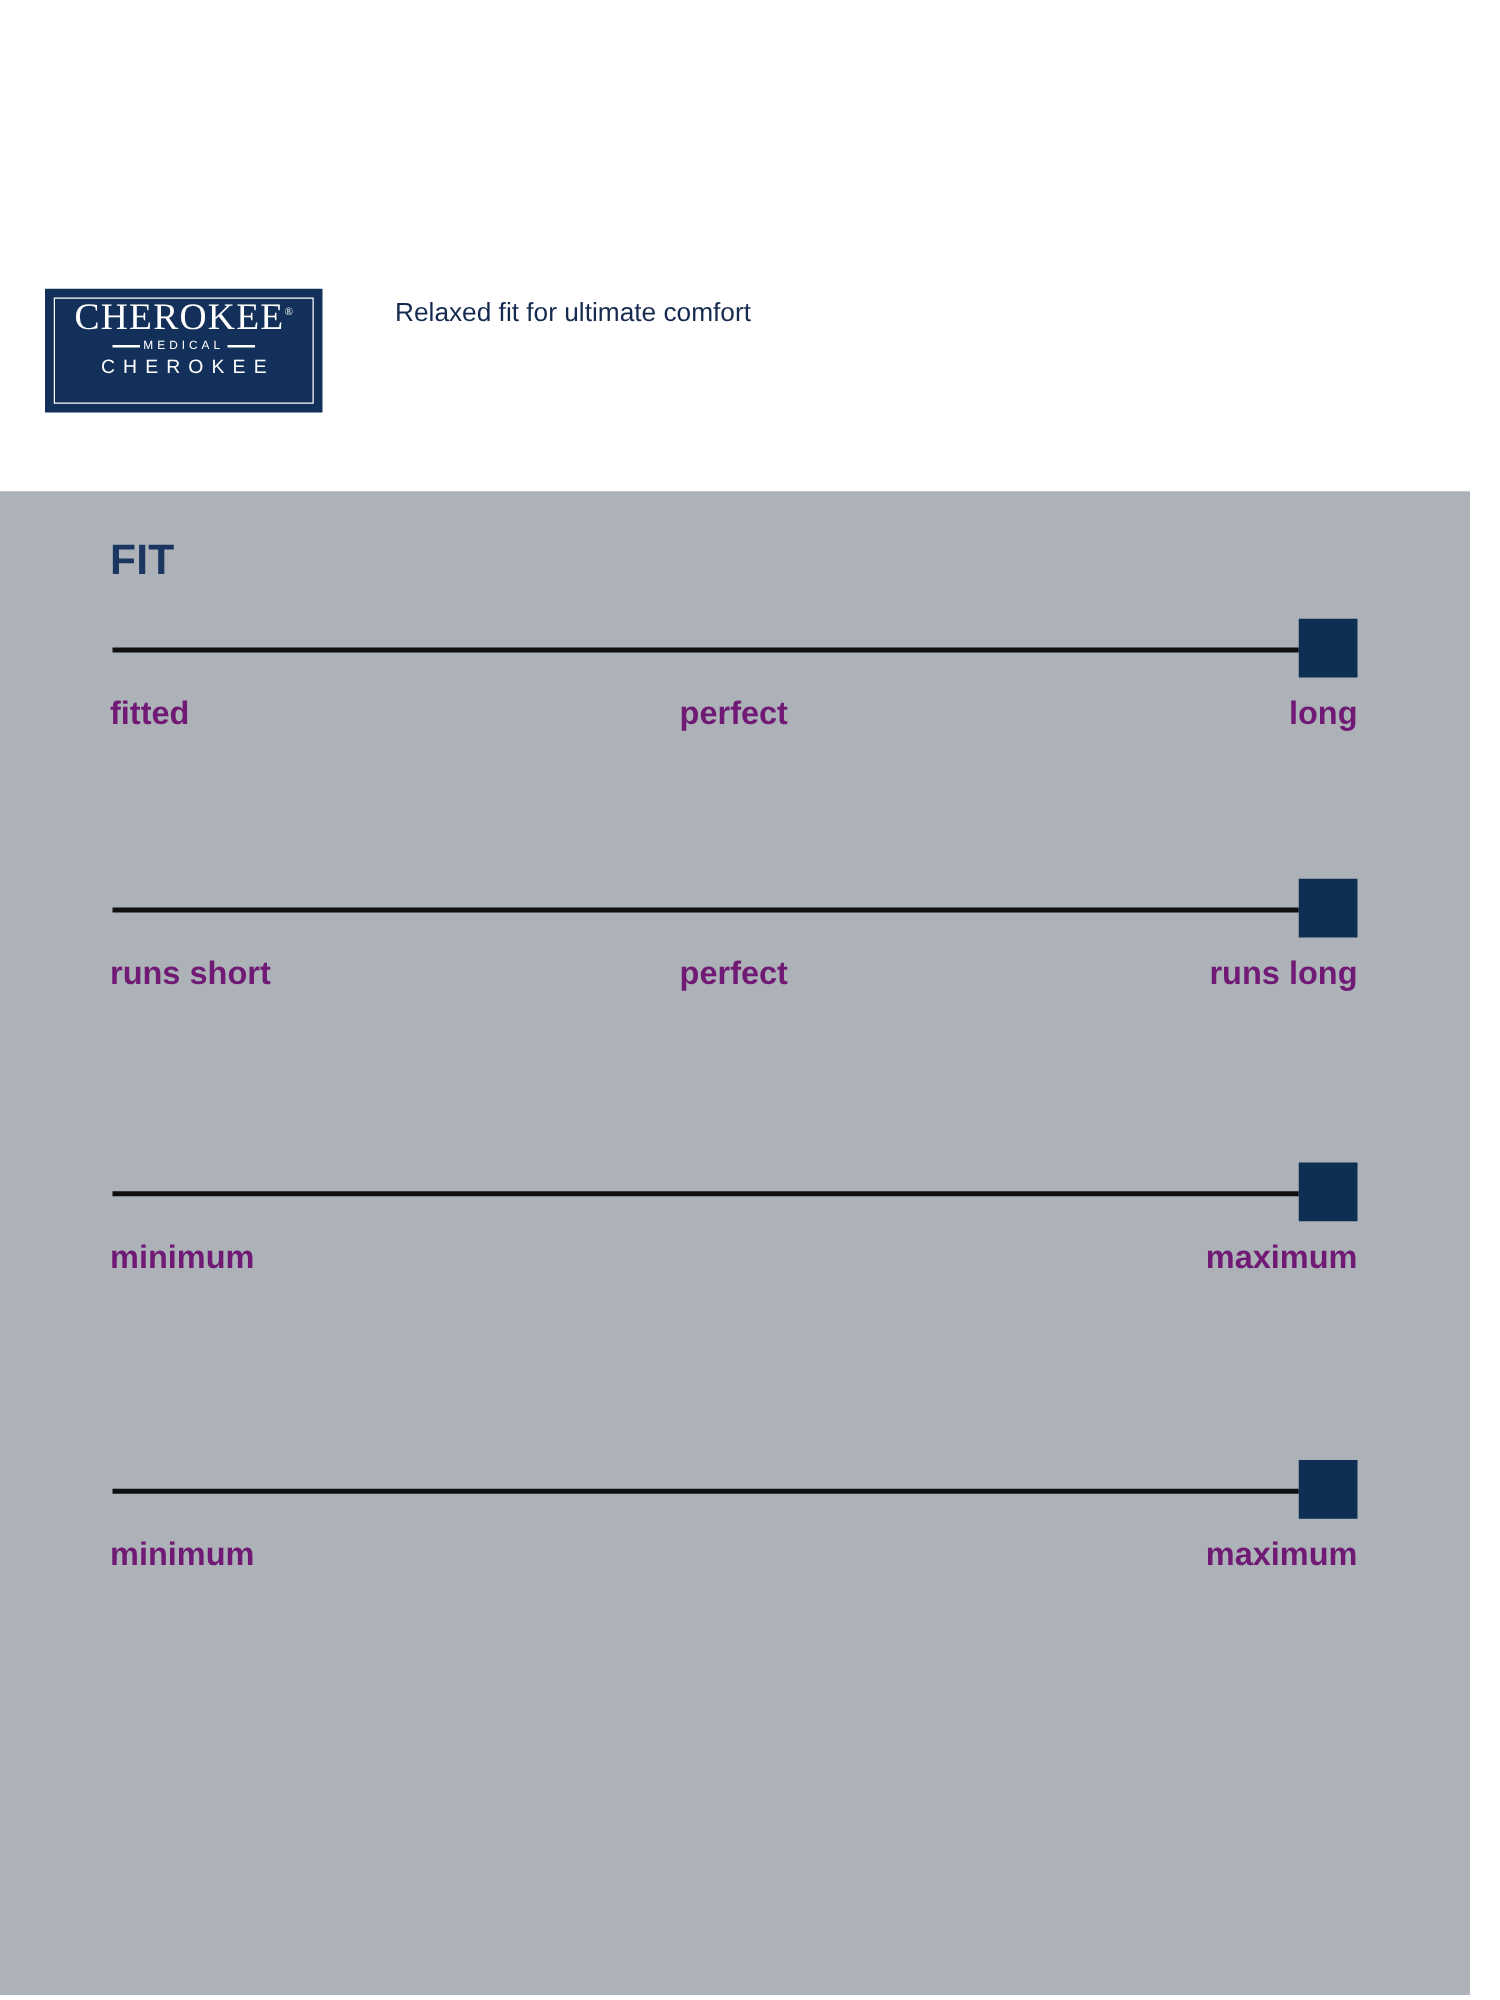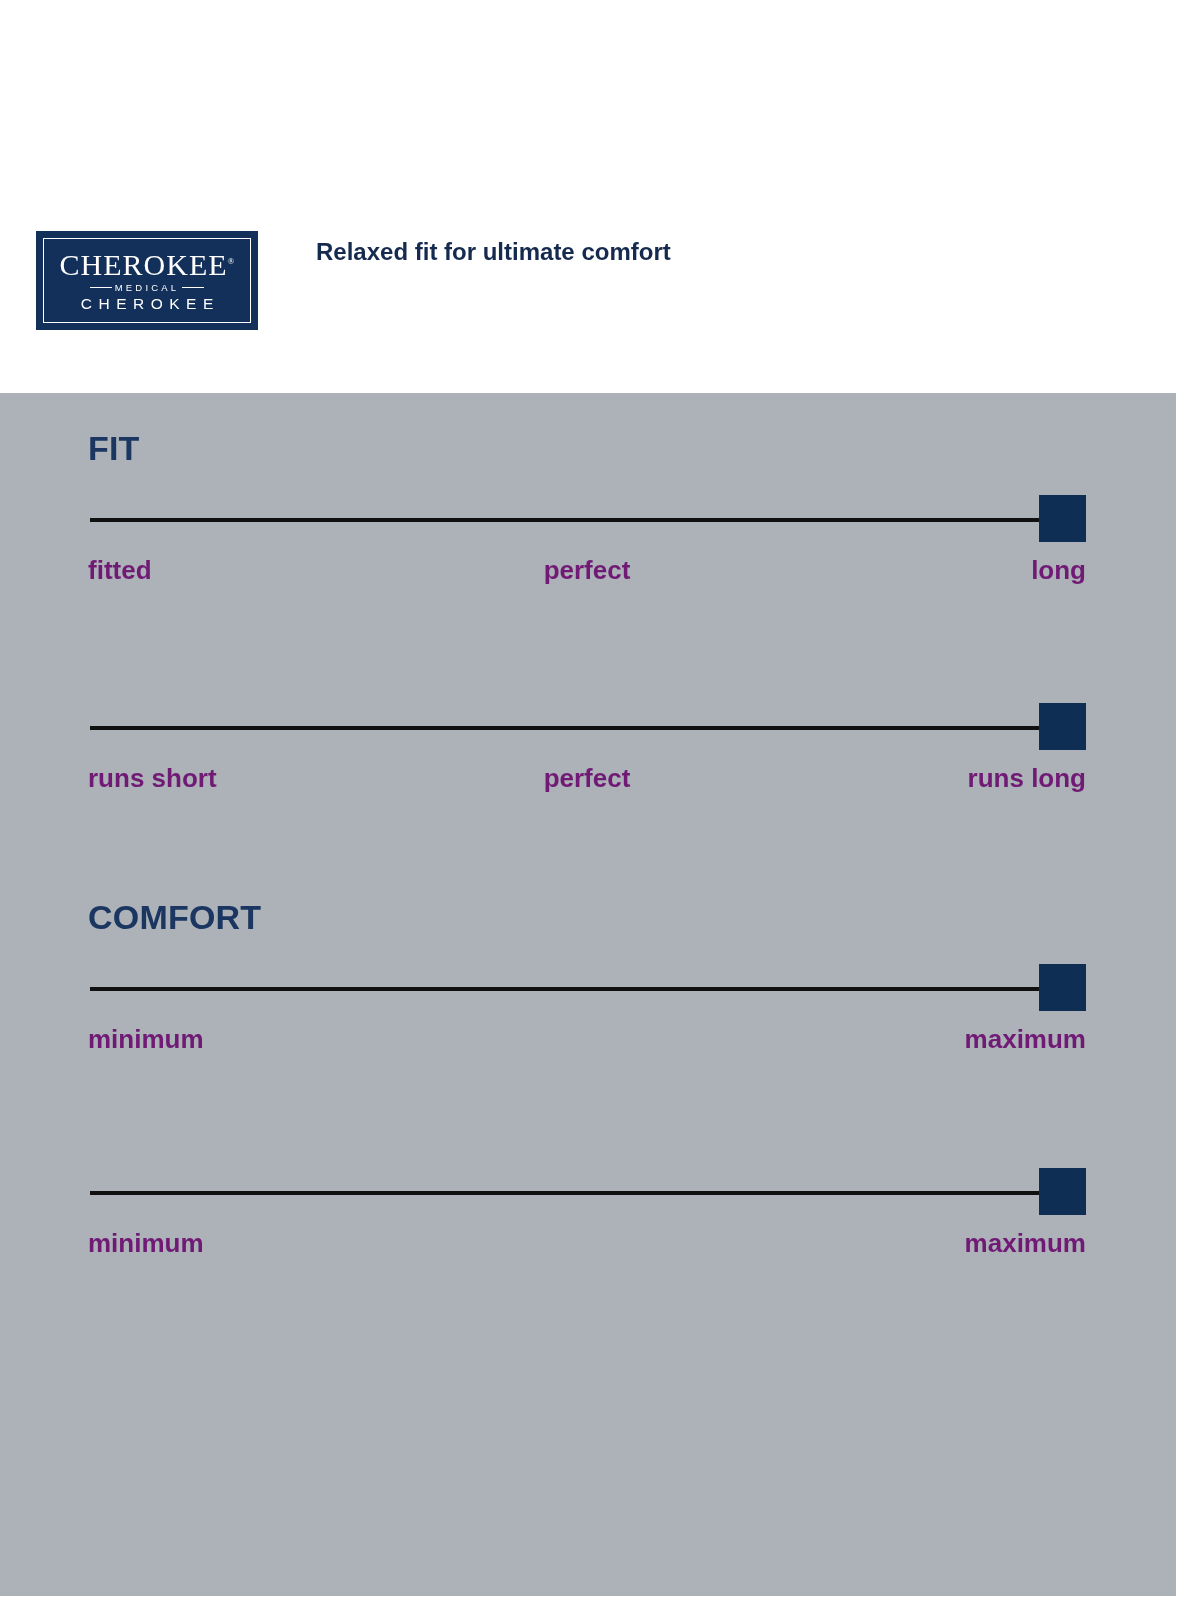--- a/index.html
+++ b/index.html
@@ -37,21 +37,20 @@
     padding: 7px;
   }
   .logo-inner {
     width: 100%;
     height: 100%;
     border: 1.5px solid #ffffff;
     box-sizing: border-box;
     display: flex;
     flex-direction: column;
     align-items: center;
-    justify-content: center;
   }
   .logo-word {
     font-family: "Liberation Serif", serif;
     color: #ffffff;
     font-size: 30px;
     letter-spacing: 1.0px;
     line-height: 1;
     position: relative;
     margin-bottom: 3px;
   }
@@ -94,22 +93,22 @@
   .doc-title {
     font-size: 42px;
     font-weight: bold;
     color: #152a4e;
     letter-spacing: -0.3px;
     line-height: 1;
     margin: 0 0 14px 0;
     white-space: nowrap;
   }
   .doc-subtitle {
-    font-size: 24px;
-    font-weight: bold;
+    font-size: 21px;
+    font-weight: normal;
     color: #152a4e;
     line-height: 1;
     margin: 0;
     white-space: nowrap;
   }
 
   
   .panel {
     position: absolute;
     left: 0;
@@ -233,21 +232,20 @@
         <div class="track-marker"></div>
       </div>
       <div class="scale-labels">
         <span class="scale-label left">runs short</span>
         <span class="scale-label center">perfect</span>
         <span class="scale-label right">runs long</span>
       </div>
     </div>
 
     <div class="scale-row r2">
-      <h2 class="scale-heading">COMFORT</h2>
       <div class="track-wrap">
         <div class="track-line"></div>
         <div class="track-marker"></div>
       </div>
       <div class="scale-labels">
         <span class="scale-label left">minimum</span>
 
         <span class="scale-label right">maximum</span>
       </div>
     </div>

